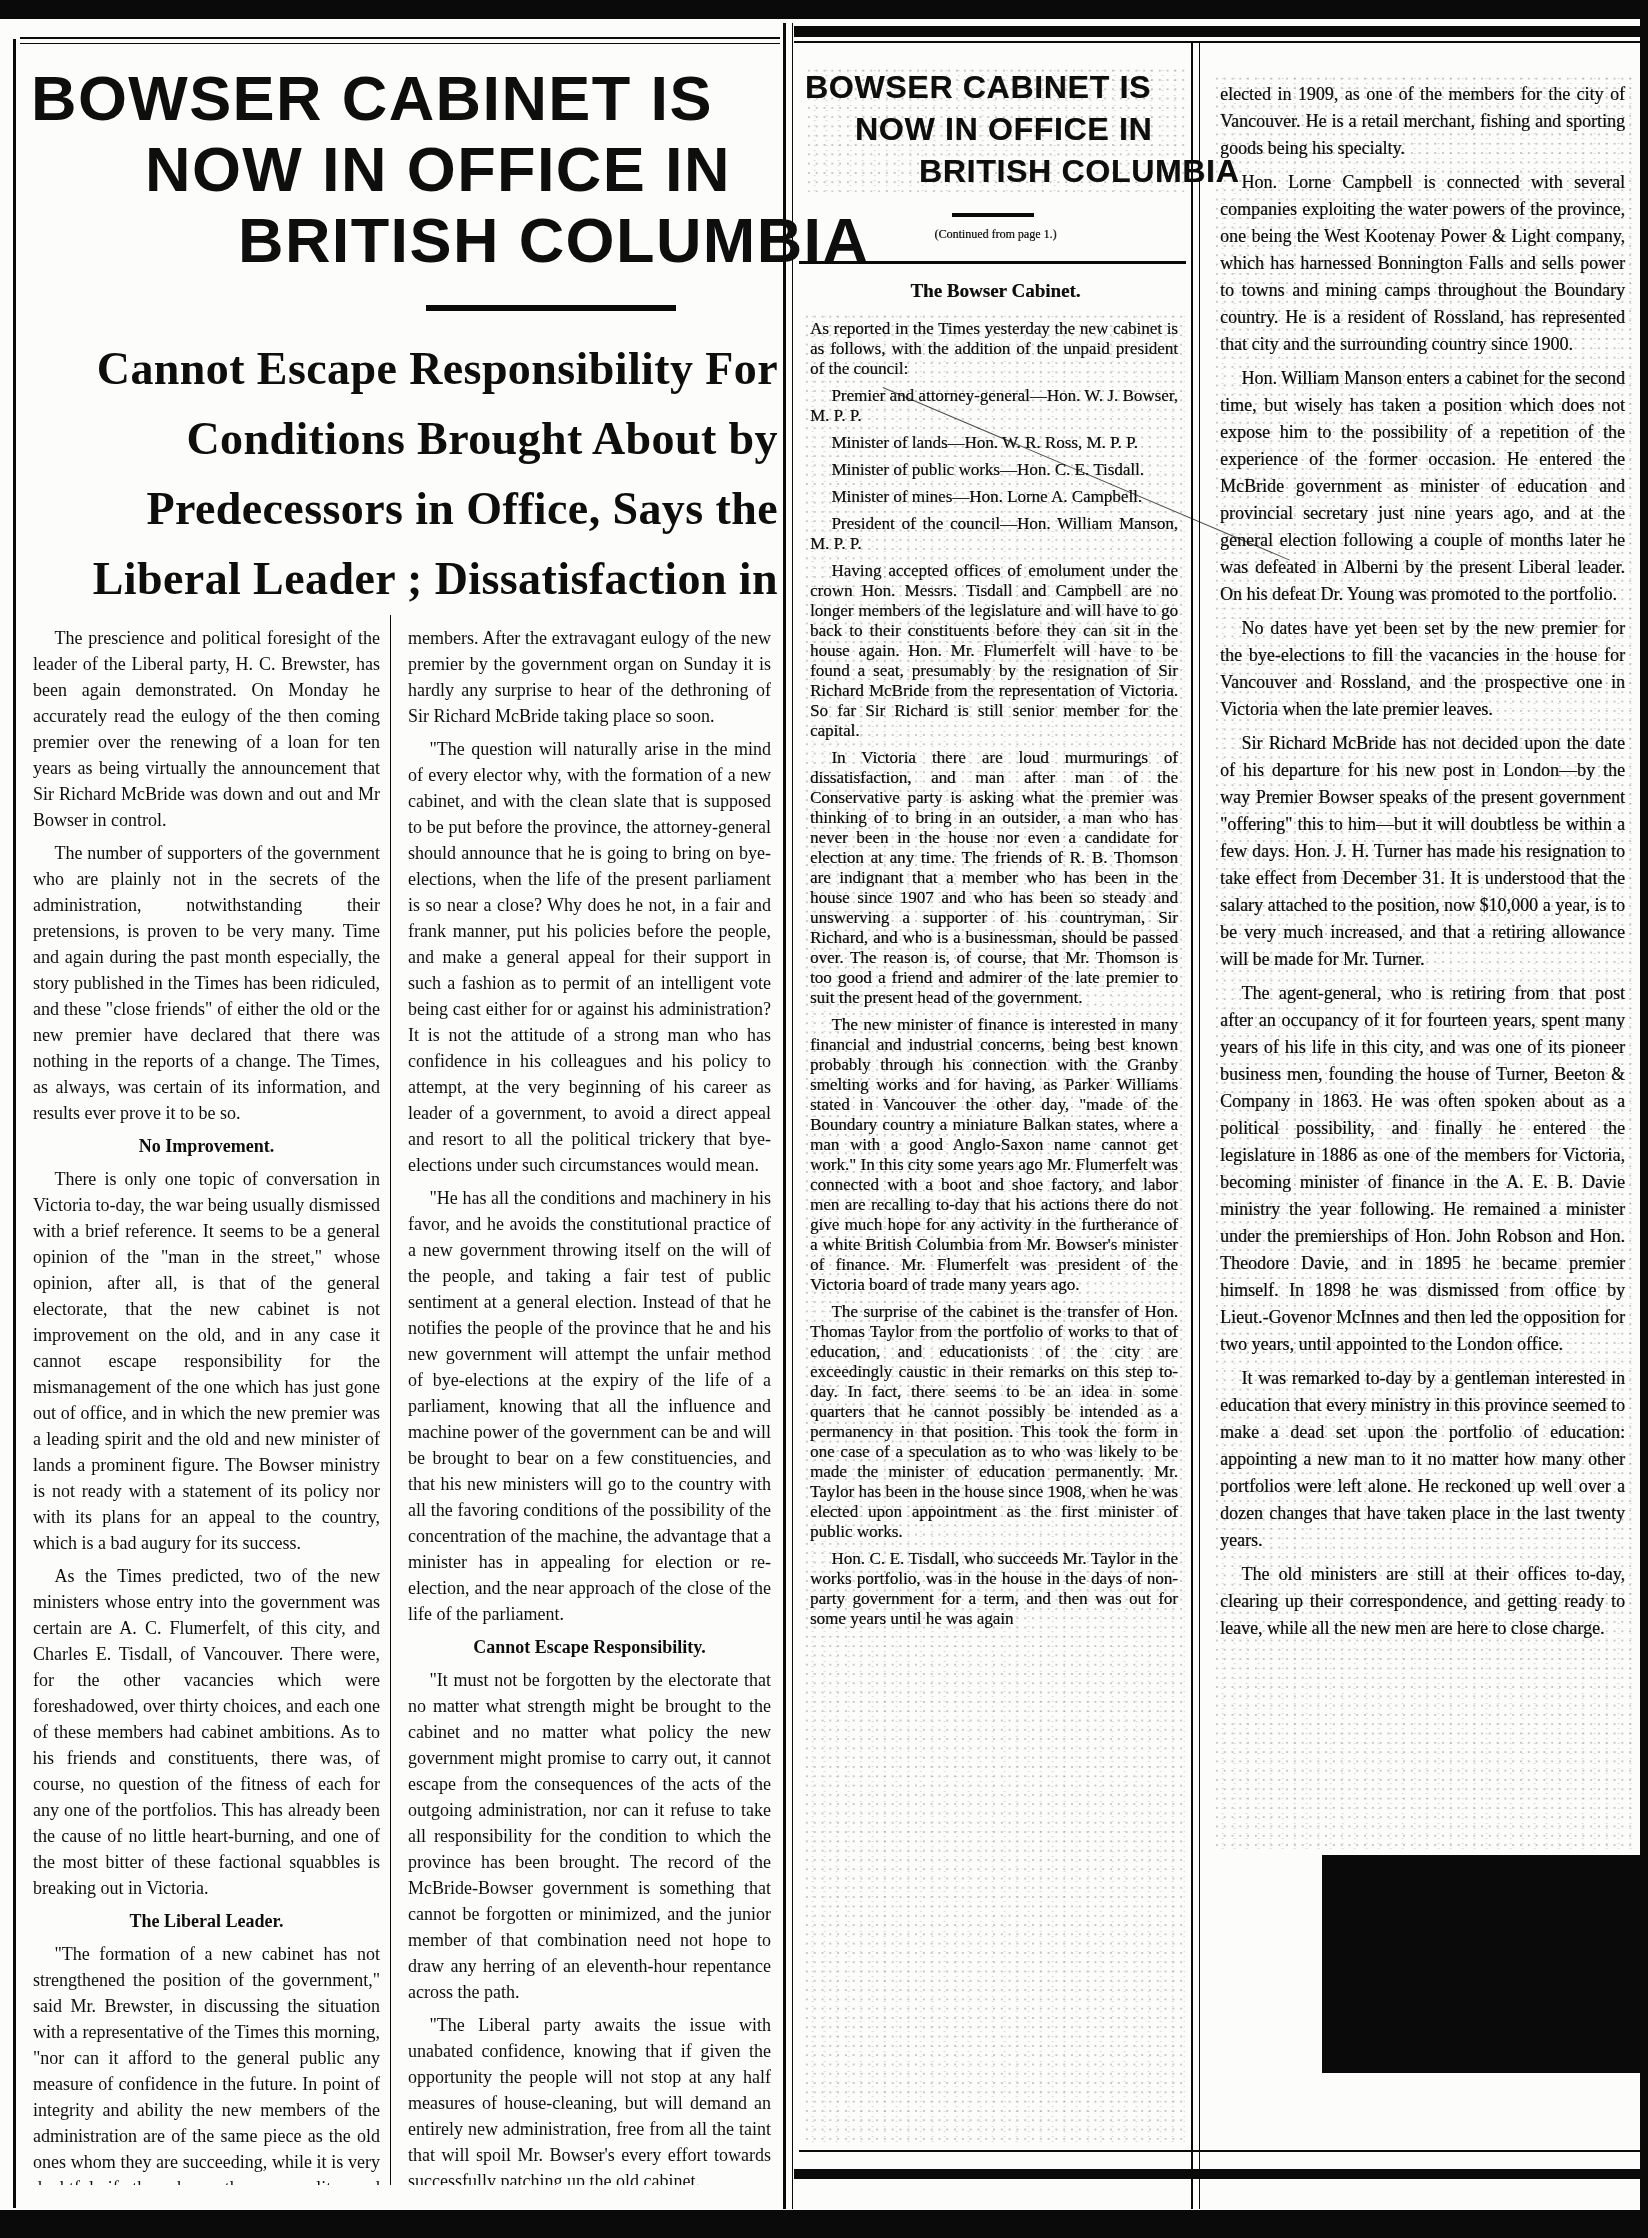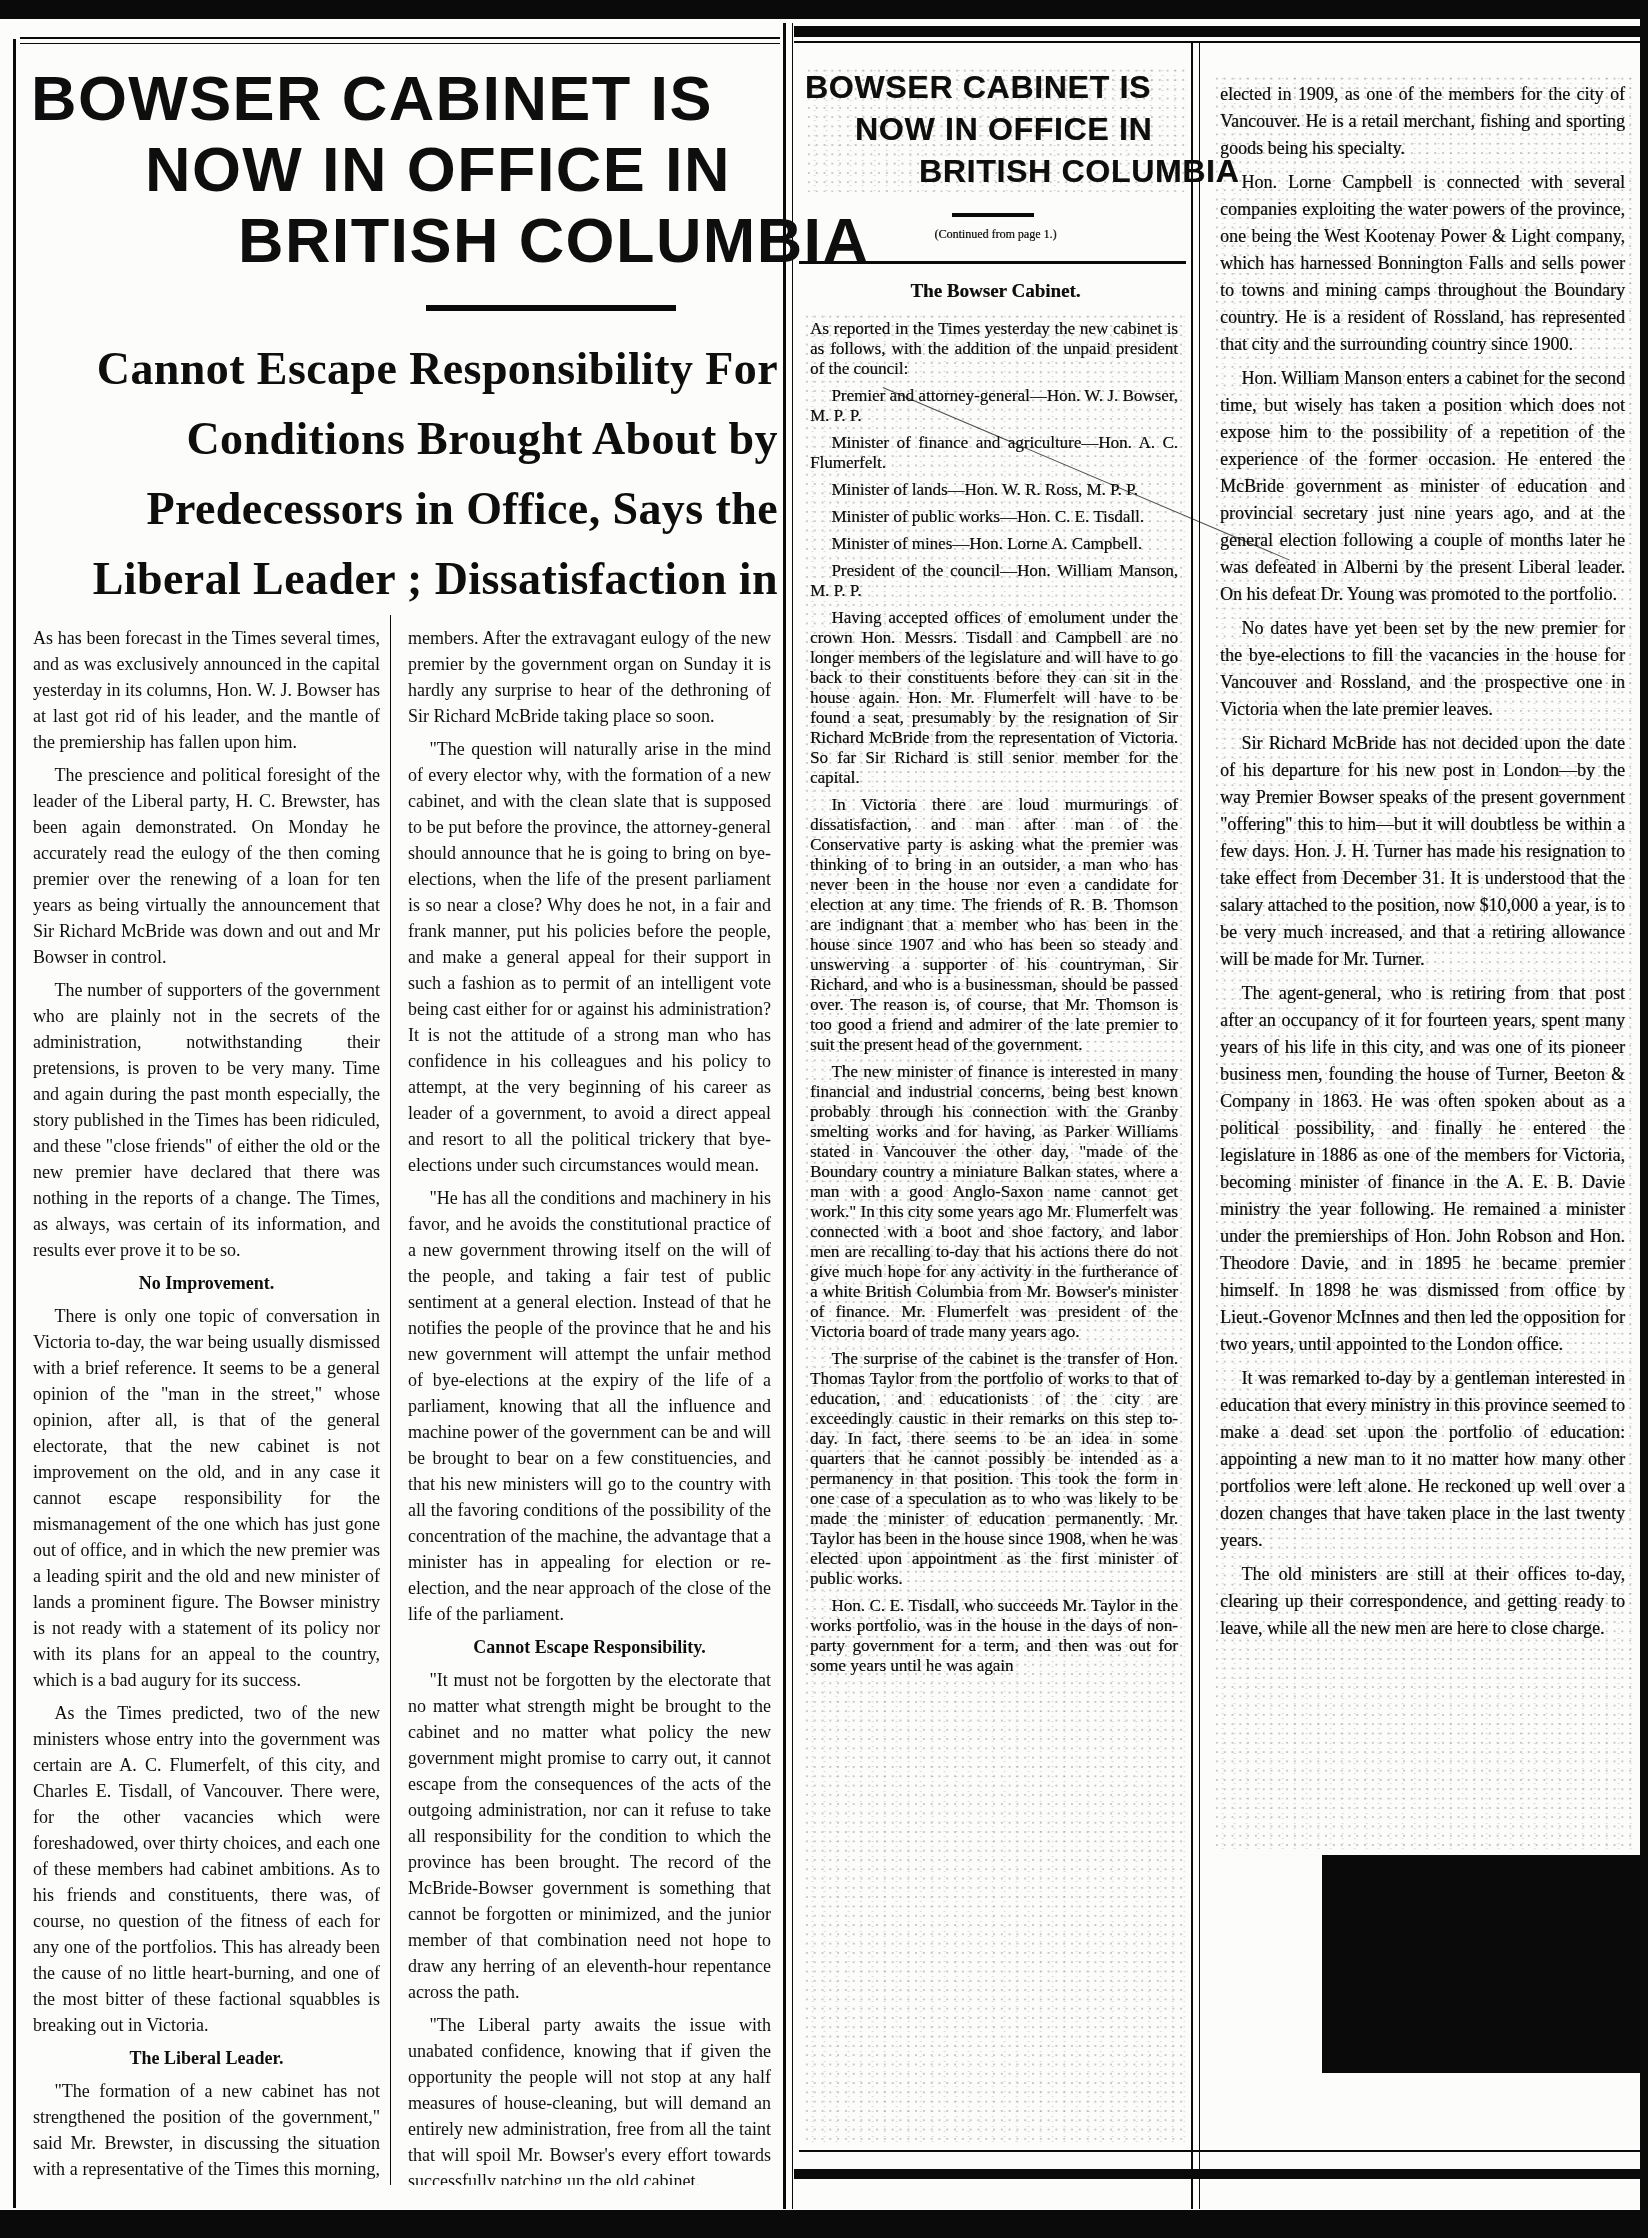--- a/index.html
+++ b/index.html
@@ -81,21 +81,20 @@
   <div class="hl-1">BOWSER CABINET IS</div>
   <div class="hl-2">NOW IN OFFICE IN</div>
   <div class="hl-3">BRITISH COLUMBIA</div>
 </div>
 
 <div class="abs ink" style="left:426px;top:305px;width:250px;height:6.4px;"></div>
 
 <div class="abs subheadline" style="left:33px;top:334px;width:745px;height:280px;overflow:hidden;">Cannot Escape Responsibility For Conditions Brought About by Predecessors in Office, Says the Liberal Leader ;  Dissatisfaction in Conservative Circles With Choice Made by the Premier ;  Breakers Ahead.</div>
 
 <div class="abs bodycol leftcol" style="left:26px;top:618px;width:361px;height:1567px;overflow:hidden;">
-    <p class="para cont">As has been forecast in the Times several times, and as was exclusively announced in the capital yesterday in its columns, Hon. W. J. Bowser has at last got rid of his leader, and the mantle of the premiership has fallen upon him.</p>
     <p class="para p">The prescience and political foresight of the leader of the Liberal party, H. C. Brewster, has been again demonstrated. On Monday he accurately read the eulogy of the then coming premier over the renewing of a loan for ten years as being virtually the announcement that Sir Richard McBride was down and out and Mr Bowser in control.</p>
     <p class="para p">The number of supporters of the government who are plainly not in the secrets of the administration, notwithstanding their pretensions, is proven to be very many. Time and again during the past month especially, the story published in the Times has been ridiculed, and these "close friends" of either the old or the new premier have declared that there was nothing in the reports of a change. The Times, as always, was certain of its information, and results ever prove it to be so.</p>
     <p class="para h">No Improvement.</p>
     <p class="para p">There is only one topic of conversation in Victoria to-day, the war being usually dismissed with a brief reference. It seems to be a general opinion of the "man in the street," whose opinion, after all, is that of the general electorate, that the new cabinet is not improvement on the old, and in any case it cannot escape responsibility for the mismanagement of the one which has just gone out of office, and in which the new premier was a leading spirit and the old and new minister of lands a prominent figure. The Bowser ministry is not ready with a statement of its policy nor with its plans for an appeal to the country, which is a bad augury for its success.</p>
     <p class="para p">As the Times predicted, two of the new ministers whose entry into the government was certain are A. C. Flumerfelt, of this city, and Charles E. Tisdall, of Vancouver. There were, for the other vacancies which were foreshadowed, over thirty choices, and each one of these members had cabinet ambitions. As to his friends and constituents, there was, of course, no question of the fitness of each for any one of the portfolios. This has already been the cause of no little heart-burning, and one of the most bitter of these factional squabbles is breaking out in Victoria.</p>
     <p class="para h">The Liberal Leader.</p>
     <p class="para p">"The formation of a new cabinet has not strengthened the position of the government," said Mr. Brewster, in discussing the situation with a representative of the Times this morning, "nor can it afford to the general public any measure of confidence in the future. In point of integrity and ability the new members of the administration are of the same piece as the old ones whom they are succeeding, while it is very doubtful if they have the personality and magnetism of the retiring</p>
   </div>
 <div class="abs bodycol leftcol" style="left:401px;top:618px;width:377px;height:1567px;overflow:hidden;">
     <p class="para cont">members. After the extravagant eulogy of the new premier by the government organ on Sunday it is hardly any surprise to hear of the dethroning of Sir Richard McBride taking place so soon.</p>
@@ -114,21 +113,20 @@
 </div>
 
 <div class="abs ink" style="left:952px;top:213px;width:82px;height:4.3px;"></div>
 <div class="abs center-note grain-text" style="left:805px;top:227px;width:381px;">(Continued from page 1.)</div>
 <div class="abs ink" style="left:799px;top:261px;width:387px;height:2.9px;"></div>
 <div class="abs section-head grain-text" style="left:805px;top:280px;width:381px;">The Bowser Cabinet.</div>
 
 <div class="abs bodycol midcol noisy grain-text" style="left:803px;top:312px;width:382px;height:1830px;overflow:hidden;">
     <p class="para cont">As reported in the Times yesterday the new cabinet is as follows, with the addition of the unpaid president of the council:</p>
     <p class="para p">Premier and attorney-general—Hon. W. J. Bowser, M. P. P.</p>
-    <p class="para p">Minister of finance and agriculture—Hon. A. C. Flumerfelt.</p>
     <p class="para p">Minister of lands—Hon. W. R. Ross, M. P. P.</p>
     <p class="para p">Minister of public works—Hon. C. E. Tisdall.</p>
     <p class="para p">Minister of mines—Hon. Lorne A. Campbell.</p>
     <p class="para p">President of the council—Hon. William Manson, M. P. P.</p>
     <p class="para p">Having accepted offices of emolument under the crown Hon. Messrs. Tisdall and Campbell are no longer members of the legislature and will have to go back to their constituents before they can sit in the house again. Hon. Mr. Flumerfelt will have to be found a seat, presumably by the resignation of Sir Richard McBride from the representation of Victoria. So far Sir Richard is still senior member for the capital.</p>
     <p class="para p">In Victoria there are loud murmurings of dissatisfaction, and man after man of the Conservative party is asking what the premier was thinking of to bring in an outsider, a man who has never been in the house nor even a candidate for election at any time. The friends of R. B. Thomson are indignant that a member who has been in the house since 1907 and who has been so steady and unswerving a supporter of his countryman, Sir Richard, and who is a businessman, should be passed over. The reason is, of course, that Mr. Thomson is too good a friend and admirer of the late premier to suit the present head of the government.</p>
     <p class="para p">The new minister of finance is interested in many financial and industrial concerns, being best known probably through his connection with the Granby smelting works and for having, as Parker Williams stated in Vancouver the other day, "made of the Boundary country a miniature Balkan states, where a man with a good Anglo-Saxon name cannot get work." In this city some years ago Mr. Flumerfelt was connected with a boot and shoe factory, and labor men are recalling to-day that his actions there do not give much hope for any activity in the furtherance of a white British Columbia from Mr. Bowser's minister of finance. Mr. Flumerfelt was president of the Victoria board of trade many years ago.</p>
     <p class="para p">The surprise of the cabinet is the transfer of Hon. Thomas Taylor from the portfolio of works to that of education, and educationists of the city are exceedingly caustic in their remarks on this step to-day. In fact, there seems to be an idea in some quarters that he cannot possibly be intended as a permanency in that position. This took the form in one case of a speculation as to who was likely to be made the minister of education permanently. Mr. Taylor has been in the house since 1908, when he was elected upon appointment as the first minister of public works.</p>
     <p class="para p">Hon. C. E. Tisdall, who succeeds Mr. Taylor in the works portfolio, was in the house in the days of non-party government for a term, and then was out for some years until he was again</p>
   </div>

